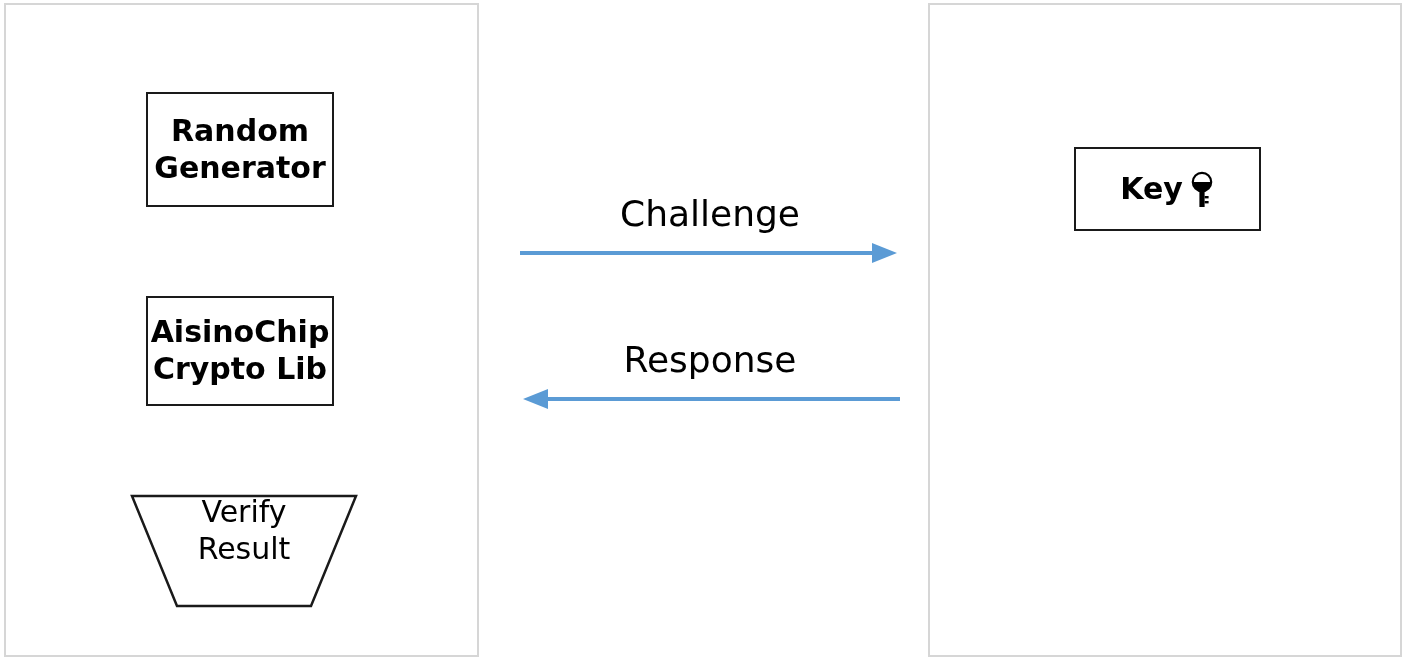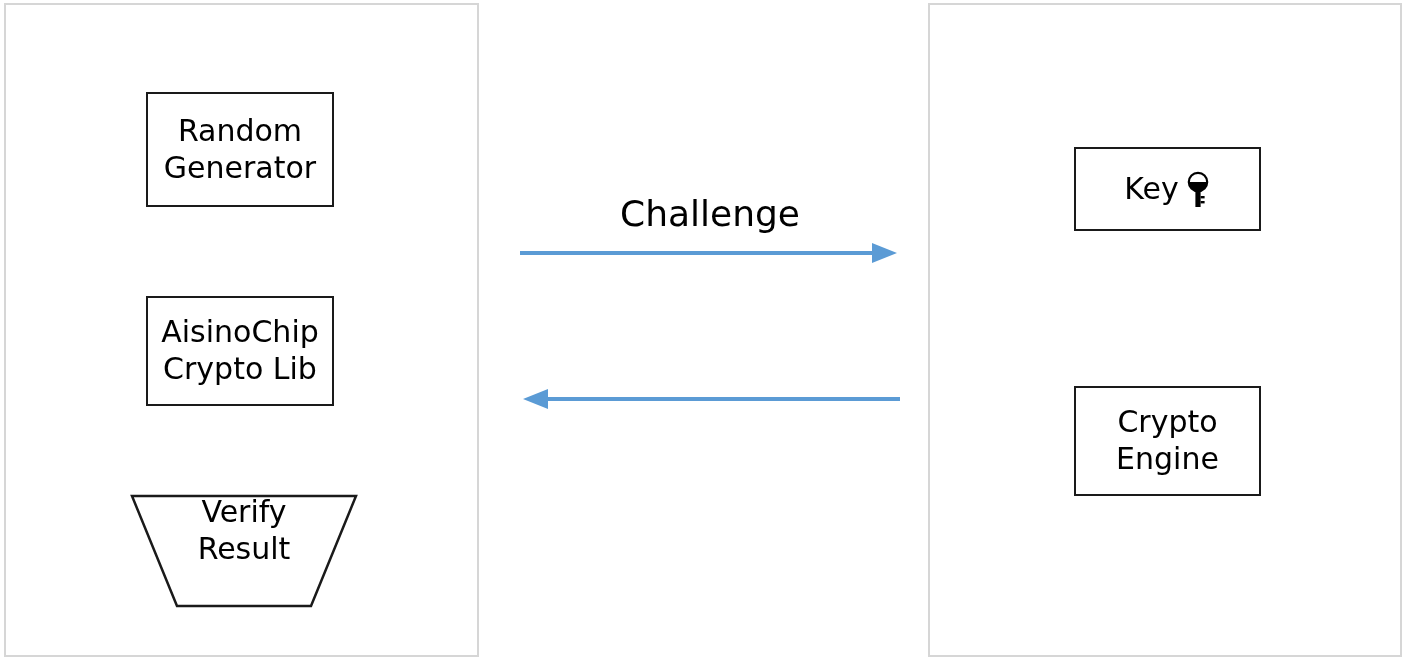--- a/index.html
+++ b/index.html
@@ -44,20 +44,21 @@
 
   
   .node-box {
     position: absolute;
     background: #ffffff;
     border: 2px solid #1a1a1a;
     box-sizing: border-box;
     display: flex;
     align-items: center;
     justify-content: center;
+    font-weight: bold;
   }
   .node-label {
     text-align: center;
     font-size: 30px;
     line-height: 1.22;
     color: #000000;
     letter-spacing: 0px;
     white-space: pre-line;
   }
 
@@ -187,20 +188,21 @@
 
   <div class="arrow-group" id="arrow-challenge-group">
     <div class="arrow-label">Challenge</div>
     <svg class="arrow-svg" width="390" height="26" viewBox="0 0 390 26">
       <line x1="5" y1="13" x2="362" y2="13" stroke="#5B9BD5" stroke-width="4"></line>
       <polygon points="357,3 382,13 357,23" fill="#5B9BD5"></polygon>
     </svg>
   </div>
 
   <div class="arrow-group" id="arrow-response-group">
+    <div class="arrow-label">Response</div>
     <svg class="arrow-svg" width="390" height="26" viewBox="0 0 390 26">
       <line x1="28" y1="13" x2="385" y2="13" stroke="#5B9BD5" stroke-width="4"></line>
       <polygon points="33,3 8,13 33,23" fill="#5B9BD5"></polygon>
     </svg>
   </div>
 
   <div class="panel" id="panel-right"></div>
 
   <div class="node-box" id="box-key">
     <div class="key-row">
@@ -213,18 +215,14 @@
 
           <rect x="10.4" y="19" width="5.2" height="18" fill="#000000"></rect>
 
           <rect x="15.6" y="26" width="4" height="2.4" fill="#000000"></rect>
           <rect x="15.6" y="31" width="4" height="2.4" fill="#000000"></rect>
         </svg>
       </span>
     </div>
   </div>
 
-  <div class="node-box" id="box-crypto-engine">
-    <div class="node-label">Crypto
-Engine</div>
-  </div>
 
 </div>
 
 </body></html>

